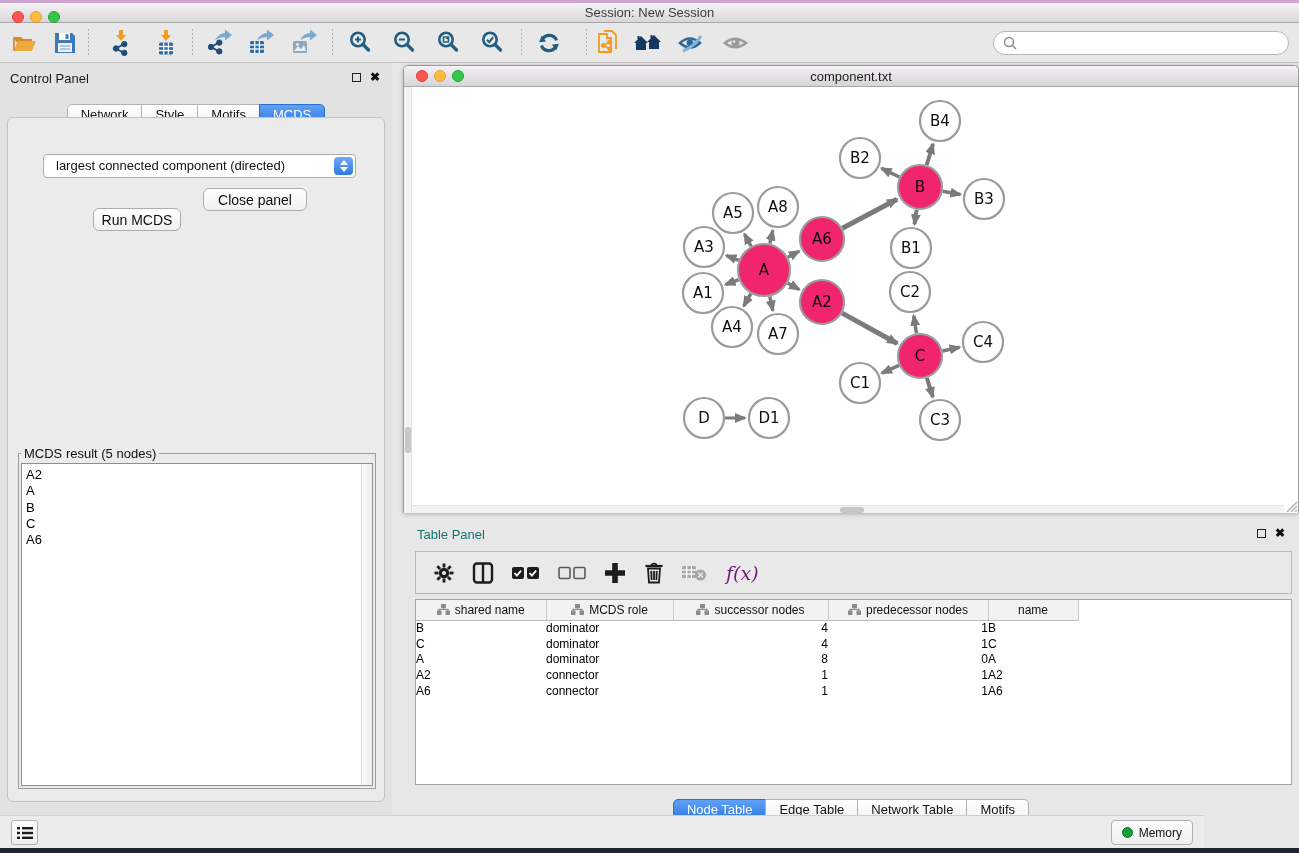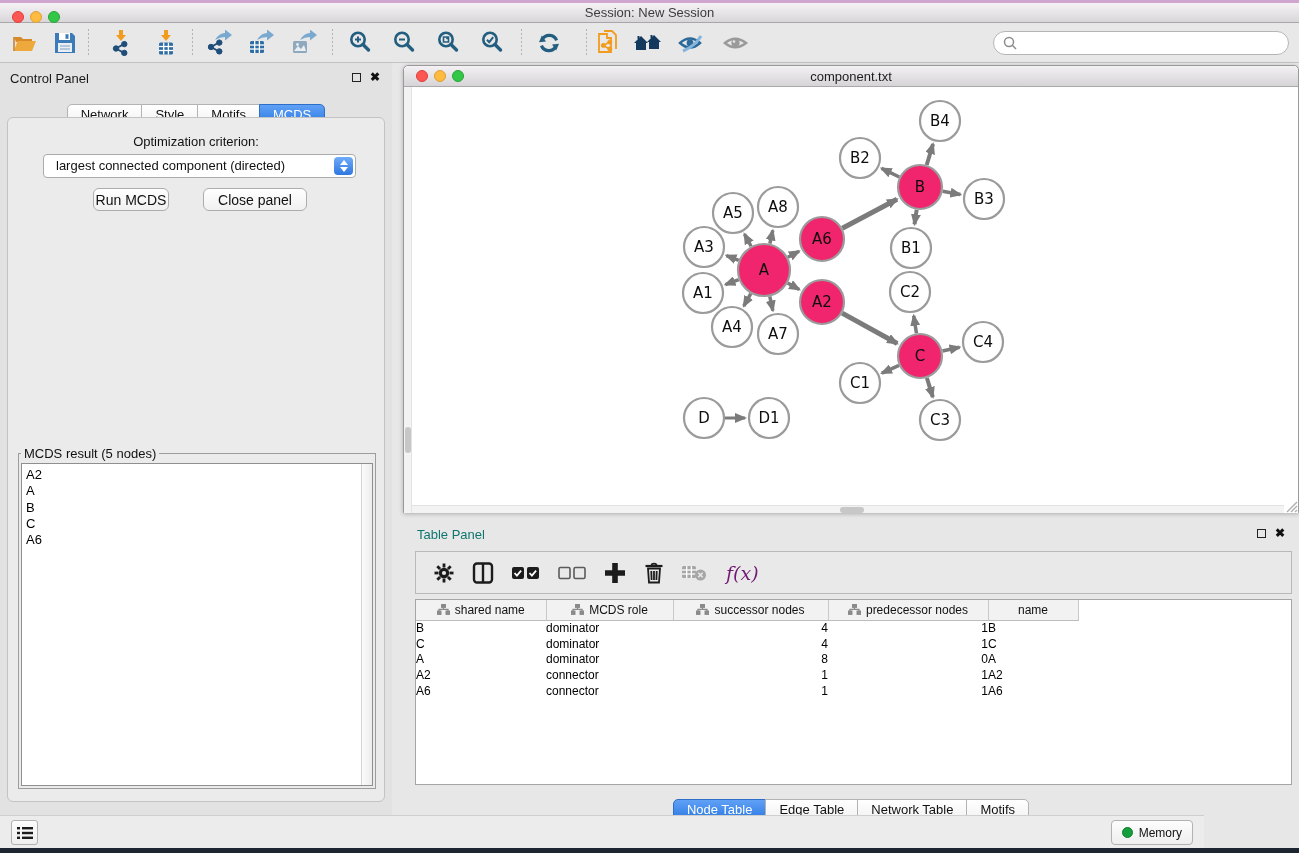--- a/index.html
+++ b/index.html
@@ -54,21 +54,21 @@
     font-size:13px; line-height:22px; padding-left:12px; color:#111; }
   #criterion .stepper { position:absolute; right:2px; top:2px; width:19px; height:18px;
     border-radius:4px; background:linear-gradient(#6fabf8,#2e77e0);
     display:flex; flex-direction:column; align-items:center; justify-content:center; }
   .chev { width:0; height:0; border-left:4px solid transparent; border-right:4px solid transparent; }
   .chev.up { border-bottom:5px solid #fff; margin-bottom:2px; }
   .chev.dn { border-top:5px solid #fff; }
   .cp-btn { position:absolute; top:70px; height:23px; background:linear-gradient(#ffffff,#f0f0f0);
     border:1px solid #adadad; border-radius:6px; font-size:14px; color:#111;
     display:flex; align-items:center; justify-content:center; }
-  #run-btn { left:85px; width:76px; }
+  #run-btn { left:85px; width:88px;margin-top:20px; }
   #closepanel-btn { left:195px; width:104px; }
   #mcds-fieldset { position:absolute; left:10px; top:328px; width:358px; height:343px;
     border:1px solid #9d9d9d; }
   #mcds-fieldset legend { font-size:13px; color:#111; margin-left:2px; padding:0 3px; }
   #mcds-list { position:absolute; left:2px; top:2px; right:2px; bottom:2px;
     background:#fff; border:1px solid #8f8f8f; overflow:hidden; }
   #mcds-list .scroll { position:absolute; right:0; top:0; width:11px; height:100%;
     background:linear-gradient(90deg,#fbfbfb,#ededed); border-left:1px solid #d6d6d6; }
   .mcds-item { font-size:13px; line-height:16.3px; padding-left:4px; color:#000; }
 
@@ -332,21 +332,20 @@
     <span id="cp-float" class="win-float"></span>
     <span id="cp-close" class="win-close">✖</span>
   </div>
   <div id="cp-tabs" class="segtabs">
     <span class="segtab">Network</span>
     <span class="segtab">Style</span>
     <span class="segtab">Motifs</span>
     <span class="segtab active">MCDS</span>
   </div>
   <div id="cp-body">
-    <div id="opt-label">Optimization criterion:</div>
     <div id="criterion">
       <span>largest connected component (directed)</span>
       <span class="stepper">
           <span class="chev up"></span>
           <span class="chev dn"></span>
         </span>
     </div>
     <button id="run-btn" class="cp-btn">Run MCDS</button>
     <button id="closepanel-btn" class="cp-btn">Close panel</button>
     <fieldset id="mcds-fieldset">

